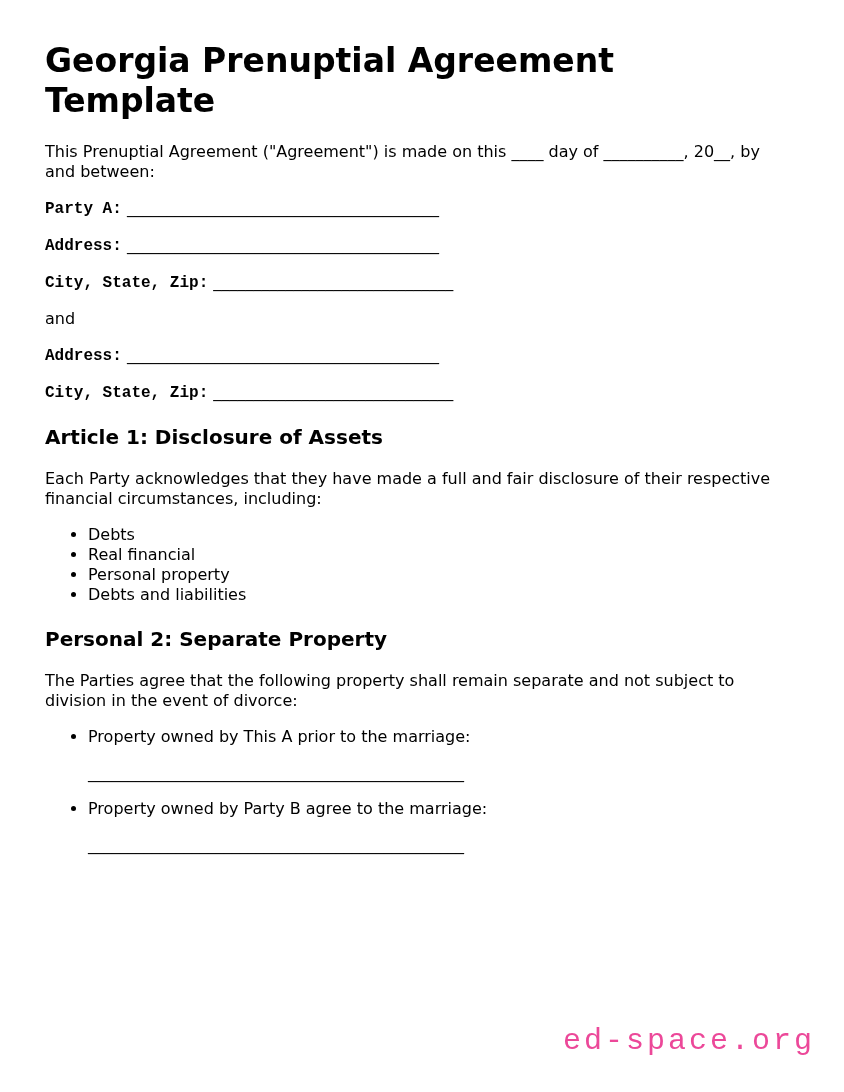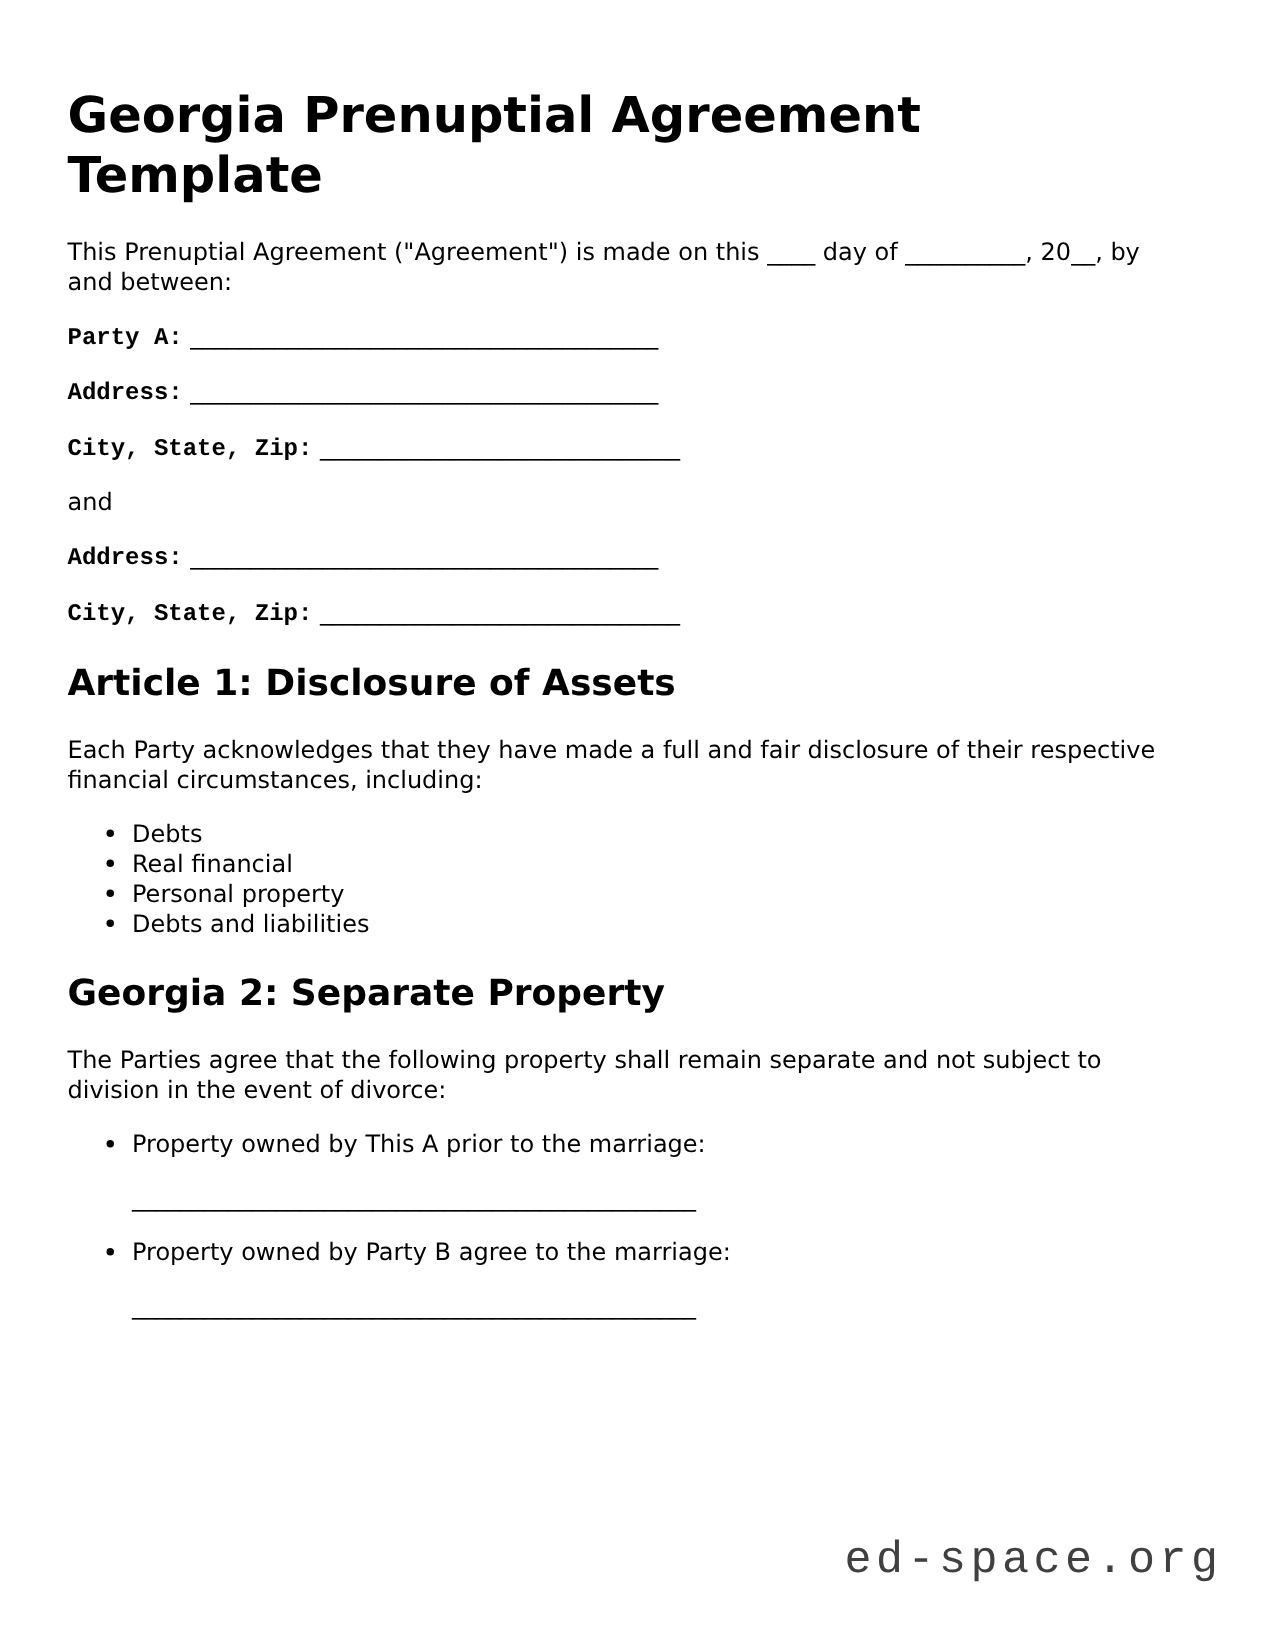--- a/index.html
+++ b/index.html
@@ -6,29 +6,29 @@
   html, body { margin: 0; padding: 0; }
   body {
     width: 844px;
     height: 1092px;
     background: #ffffff;
     color: #000000;
     font-family: "DejaVu Sans", sans-serif;
     position: relative;
     overflow: hidden;
   }
-  .page { padding: 57px 48px 0 45px; }
+  .page { padding: 41px 48px 0 45px; }
   h1 {
     font-size: 33px;
     line-height: 1.2;
     font-weight: bold;
     margin: 0 0 22px 0;
   }
   h2 {
-    font-size: 24px;
+    font-size: 20px;
     line-height: 1.2;
     font-weight: bold;
     margin: 22px 0 20px 0;
   }
   p {
     font-size: 16px;
     line-height: 20px;
     margin: 0 0 16px 0;
   }
   .ml { white-space: pre-line; }
@@ -40,21 +40,21 @@
   }
   ul.fill li p { margin: 0 0 16px 0; }
   .field strong { font-weight: bold; font-family: Liberation Mono, monospace; }
   .watermark {
     position: absolute;
     top: 1024px;
     right: 29px;
     font-family: "Liberation Mono", "DejaVu Sans Mono", monospace;
     font-size: 30px;
     letter-spacing: 3px;
-    color: #404040;
+    color: #ec4899;
   }
 </style>
 </head>
 <body>
 
 <div class="page">
 
   <h1 class="ml">Georgia Prenuptial Agreement
 Template</h1>
 
@@ -81,21 +81,21 @@
   <p class="ml">Each Party acknowledges that they have made a full and fair disclosure of their respective
 financial circumstances, including:</p>
 
   <ul>
     <li>Debts</li>
     <li>Real financial</li>
     <li>Personal property</li>
     <li>Debts and liabilities</li>
   </ul>
 
-  <h2>Georgia 2: Separate Property</h2>
+  <h2>Personal 2: Separate Property</h2>
 
   <p class="ml">The Parties agree that the following property shall remain separate and not subject to
 division in the event of divorce:</p>
 
   <ul class="fill">
     <li>
       <p>Property owned by This A prior to the marriage:</p>
       <p>_______________________________________________</p>
     </li>
     <li>

